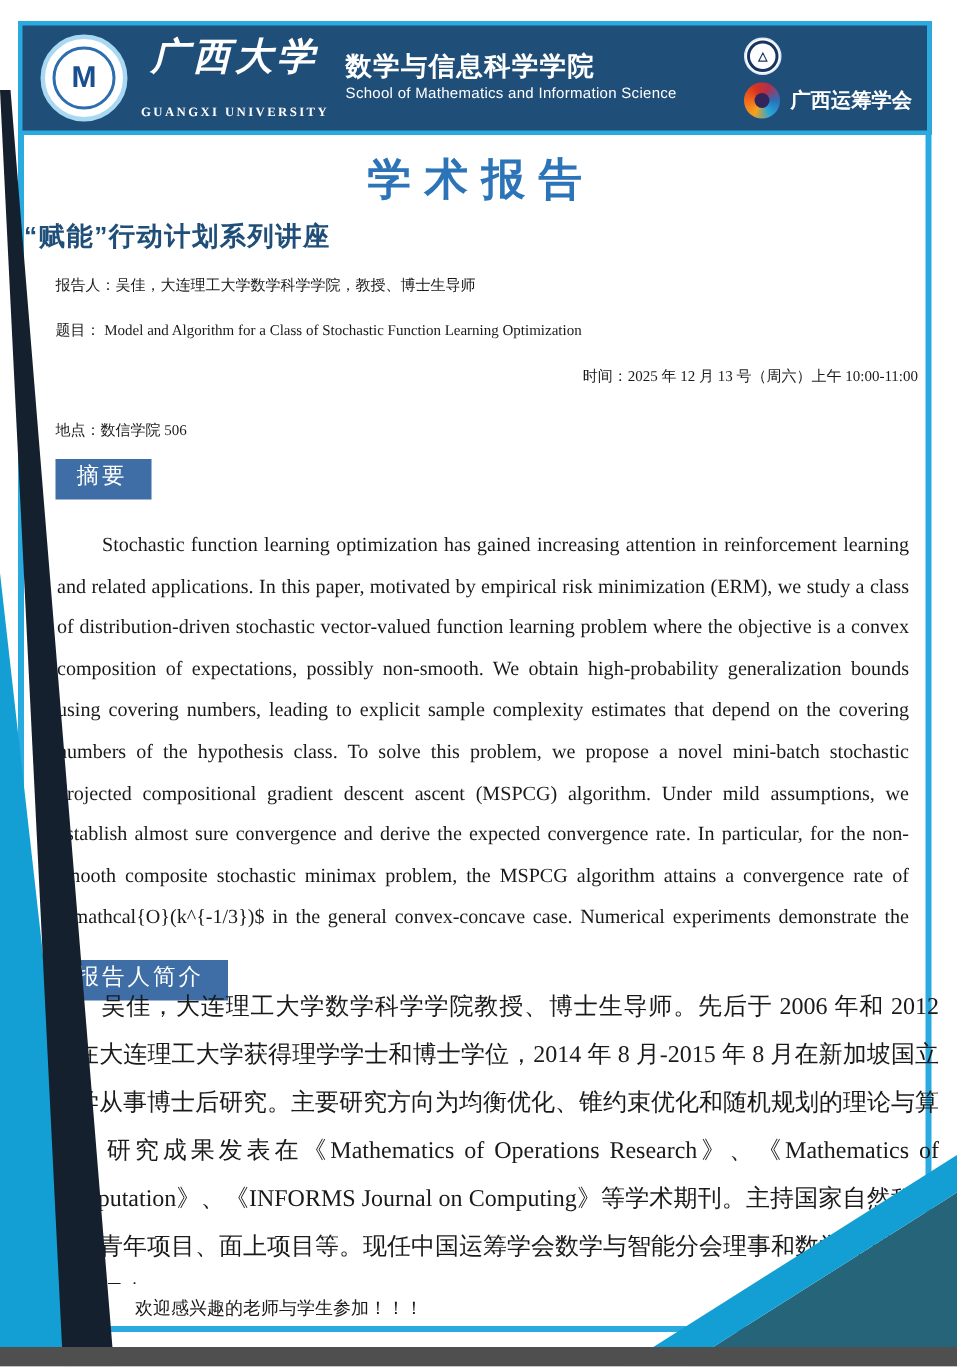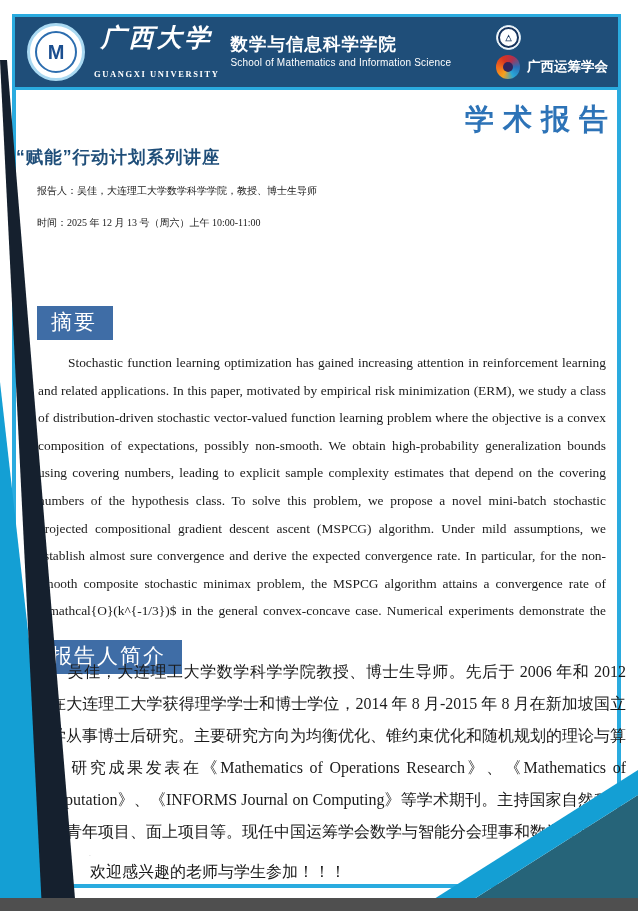--- a/index.html
+++ b/index.html
@@ -36,48 +36,48 @@
   .org-badge1{width:23px;height:23px;border-radius:50%;background:#fff;border:1px solid #d7e9f5;
               display:flex;align-items:center;justify-content:center;flex:0 0 auto;}
   .org-badge1-inner{width:17px;height:17px;border-radius:50%;border:2px solid #17355e;color:#17355e;
               display:flex;align-items:center;justify-content:center;font-size:8px;line-height:1;}
   .org-badge2{width:24px;height:24px;border-radius:50%;flex:0 0 auto;position:relative;
               background:conic-gradient(from 210deg,#f6a21c,#ef6a1e,#d8331f,#b03050,#2a6fb8,#28a7d8,#f6a21c);}
   .org-badge2 .dot{position:absolute;left:7px;top:7px;width:10px;height:10px;border-radius:50%;
               background:#31255c;}
 
   
-  .title{position:absolute;left:0;top:82px;width:100%;text-align:right;
+  .title{position:absolute;left:0;top:82px;width:100%;text-align:center;
          font-family:"Liberation Sans",sans-serif;font-weight:bold;font-size:29px;
          letter-spacing:9px;color:#2d73b7;padding-left:9px;box-sizing:border-box;}
   .subtitle{position:absolute;left:0;top:127px;width:100%;
          font-family:"Liberation Sans",sans-serif;font-weight:bold;font-size:17.5px;
          letter-spacing:1px;color:#1f4e79;}
 
   
   .info{position:absolute;left:21px;top:158px;width:575px;font-size:10px;}
   .info-row{line-height:29px;}
   .info-row.topic{text-align:justify;padding-left:60px;text-indent:-60px;line-height:27px;margin-top:2px;}
-  .info-row.time{margin-top:3px;}
+  .info-row.time{margin-top:3px;text-align:right;}
   .info-row.venue{margin-top:7px;}
 
   
   .sec-box{position:absolute;left:21px;background:#3f6da6;color:#fff;
-           font-size:21px;letter-spacing:2px;padding:4px 16px 6px 14px;line-height:1.15;}
+           font-size:15px;letter-spacing:2px;padding:4px 16px 6px 14px;line-height:1.15;}
   .sec-abstract{top:288px;}
   .sec-bio{top:622px;}
 
   
   .abstract-text{position:absolute;left:22px;top:331px;width:568px;height:276px;overflow:hidden;
            font-size:13.4px;line-height:27.6px;text-align:justify;}
   .abstract-text .indent{display:inline-block;width:30px;}
   .bio-text{position:absolute;left:18px;top:638px;width:592px;height:200px;overflow:hidden;
            font-size:16px;line-height:32px;text-align:justify;}
   .bio-text .indent{display:inline-block;width:33px;}
-  .bio-closing{position:absolute;left:18px;top:838px;width:592px;font-size:16px;line-height:32px;
+  .bio-closing{position:absolute;left:18px;top:838px;width:592px;font-size:12px;line-height:32px;
            padding-left:56px;box-sizing:border-box;}
 
   
   .deco{position:absolute;left:0;top:0;width:638px;height:911px;pointer-events:none;}
   .band-navy-left{position:absolute;left:0;top:0;width:100%;height:100%;background:#15202e;z-index:3;
       clip-path:polygon(0px 60px,7px 60px,76px 911px,42px 911px);}
   .band-cyan-left{position:absolute;left:0;top:0;width:100%;height:100%;background:#149fd4;z-index:2;
       clip-path:polygon(0px 382px,34px 684px,47px 911px,0px 911px);}
   .tri-teal{position:absolute;left:0;top:0;width:100%;height:100%;background:#266479;z-index:2;
       clip-path:polygon(638px 795px,638px 911px,455px 911px);}
@@ -119,21 +119,23 @@
           <span>广西运筹学会</span>
         </div>
       </div>
     </div>
 
     <div class="title">学术报告</div>
     <div class="subtitle">“赋能”行动计划系列讲座</div>
 
     <div class="info">
       <div class="info-row speaker"><span>报告人：</span><span>吴佳，大连理工大学数学科学学院，教授、博士生导师</span></div>
+      <div class="info-row topic"><span>题目：</span> <span>Model and Algorithm for a Class of Stochastic Function Learning Optimization</span></div>
       <div class="info-row time"><span>时间：</span><span>2025 年 12 月 13 号（周六）上午 10:00-11:00</span></div>
+      <div class="info-row venue"><span>地点：</span><span>数信学院 506</span></div>
     </div>
 
     <div class="sec-box sec-abstract">摘要</div>
     <div class="abstract-text"><span class="indent"></span><span>Stochastic function learning optimization has gained increasing attention in reinforcement learning and related applications. In this paper, motivated by empirical risk minimization (ERM), we study a class of distribution-driven stochastic vector-valued function learning problem where the objective is a convex composition of expectations, possibly non-smooth. We obtain high-probability generalization bounds using covering numbers, leading to explicit sample complexity estimates that depend on the covering numbers of the hypothesis class. To solve this problem, we propose a novel mini-batch stochastic projected compositional gradient descent ascent (MSPCG) algorithm. Under mild assumptions, we establish almost sure convergence and derive the expected convergence rate. In particular, for the non-smooth composite stochastic minimax problem, the MSPCG algorithm attains a convergence rate of $\mathcal{O}(k^{-1/3})$ in the general convex-concave case. Numerical experiments demonstrate the necessity of mini-batch sampling and</span></div>
 
     <div class="sec-box sec-bio">报告人简介</div>
     <div class="bio-text"><span class="indent"></span><span>吴佳，大连理工大学数学科学学院教授、博士生导师。先后于 2006 年和 2012 年在大连理工大学获得理学学士和博士学位，2014 年 8 月-2015 年 8 月在新加坡国立大学从事博士后研究。主要研究方向为均衡优化、锥约束优化和随机规划的理论与算法，研究成果发表在《Mathematics of Operations Research》、《Mathematics of Computation》、《INFORMS Journal on Computing》等学术期刊。主持国家自然科学基金青年项目、面上项目等。现任中国运筹学会数学与智能分会理事和数学规划分会青年理事。</span></div>
     <div class="bio-closing">欢迎感兴趣的老师与学生参加！！！</div>
 
   </div>

